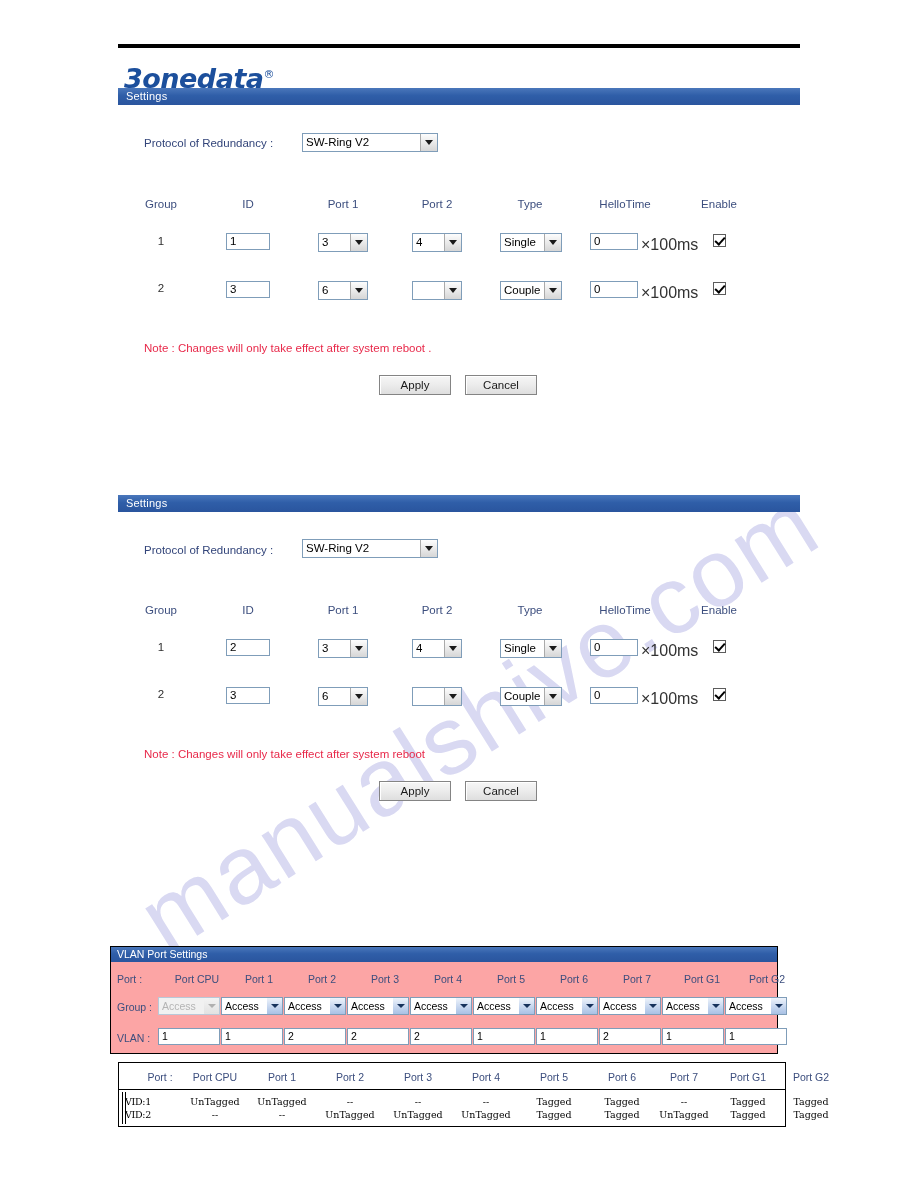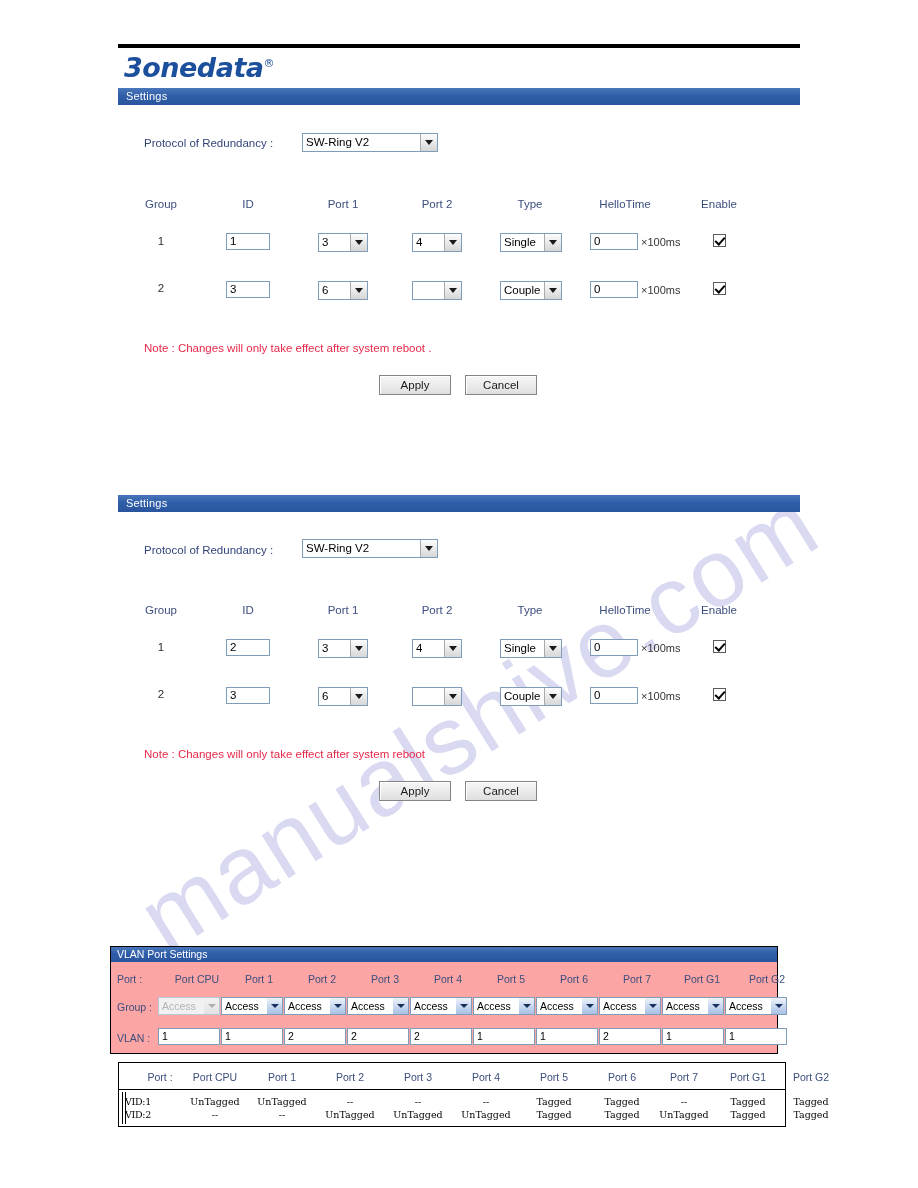--- a/index.html
+++ b/index.html
@@ -52,21 +52,21 @@
     left: 118px;
     top: 44px;
     width: 682px;
     height: 4px;
     background: #000000;
   }
 
   .logo {
     position: absolute;
     left: 124px;
-    top: 52px;
+    top: 63px;
     font-family: "DejaVu Sans", sans-serif;
     font-size: 27px;
     font-weight: bold;
     font-style: italic;
     color: #1c4f9c;
     letter-spacing: -0.5px;
   }
   .logo .reg {
     font-size: 11px;
     vertical-align: super;
@@ -161,21 +161,21 @@
     font-size: 11.5px;
     line-height: 15px;
     padding-left: 3px;
     color: #000000;
     white-space: nowrap;
     overflow: hidden;
   }
 
   .unit {
     position: absolute;
-    font-size: 11px;
+    font-size: 16px;
     color: #333333;
     white-space: nowrap;
   }
 
   .chk {
     position: absolute;
     width: 13px; height: 13px;
     box-sizing: border-box;
     border: 1px solid #5c5c5c;
     background: #ffffff;

